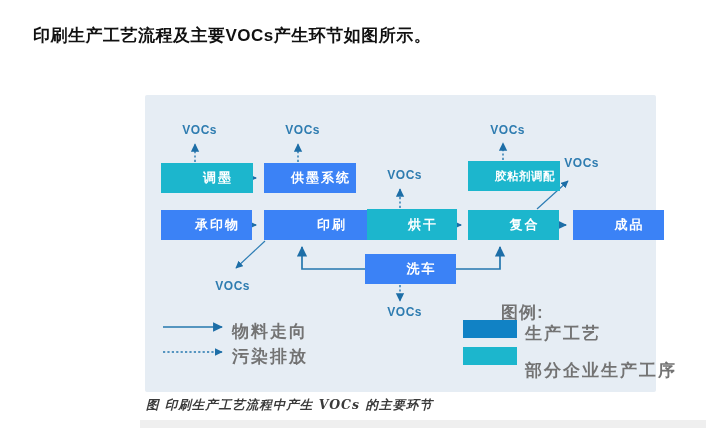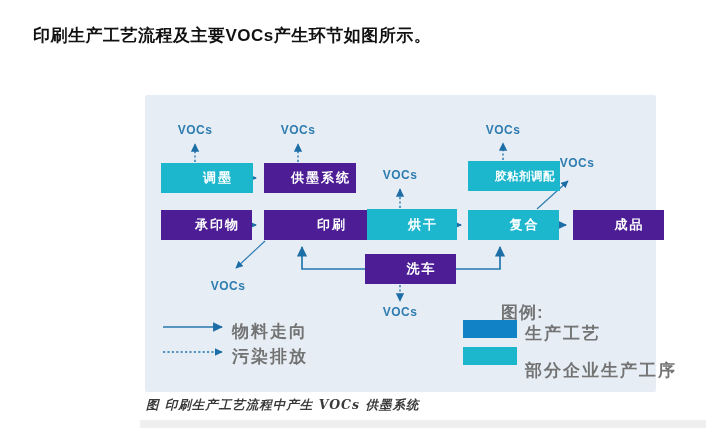--- a/index.html
+++ b/index.html
@@ -12,24 +12,24 @@
     color:#111;letter-spacing:0.5px;white-space:nowrap;
   }
   #panel{
     position:absolute;left:145px;top:95px;width:511px;height:297px;
     background:#e6edf4;border-radius:2px;
   }
   .node{
     position:absolute;display:flex;align-items:center;justify-content:center;
     color:#fff;font-weight:bold;font-size:13px;letter-spacing:2px;white-space:nowrap;padding-left:22px;
   }
-  .node.process{background:#4c1d95;}
+  .node.process{background:#3b82f6;}
   .node.partial{background:#1cb6cd;}
   .vocs{
-    position:absolute;width:44px;text-align:center;font-size:12px;font-weight:600;
+    position:absolute;width:44px;text-align:right;font-size:12px;font-weight:600;
     color:#2e7cb0;letter-spacing:0.5px;
   }
   .legend-text{
     position:absolute;font-size:17px;font-weight:600;color:#737373;
     letter-spacing:2px;white-space:nowrap;
   }
   .swatch{position:absolute;width:54px;height:18px;}
   .swatch.process{background:#1182c5;}
   .swatch.partial{background:#1cb6cd;}
   #arrow-layer{position:absolute;left:0;top:0;pointer-events:none;}
@@ -106,16 +106,16 @@
     <div class="legend-text" style="left:87px;top:250px">污染排放</div>
 
     <div class="legend-text" style="left:356px;top:206px;letter-spacing:1px">图例:</div>
     <div class="swatch process" style="left:318px;top:225px"></div>
     <div class="legend-text" style="left:380px;top:227px">生产工艺</div>
     <div class="swatch partial" style="left:318px;top:252px"></div>
     <div class="legend-text" style="left:380px;top:264px">部分企业生产工序</div>
 
   </div>
 
-  <div id="caption">图  印刷生产工艺流程中产生 VOCs 供墨系统</div>
+  <div id="caption">图  印刷生产工艺流程中产生 VOCs 的主要环节</div>
   <div id="bottom-strip"></div>
 
 </div>
 
 </body></html>

